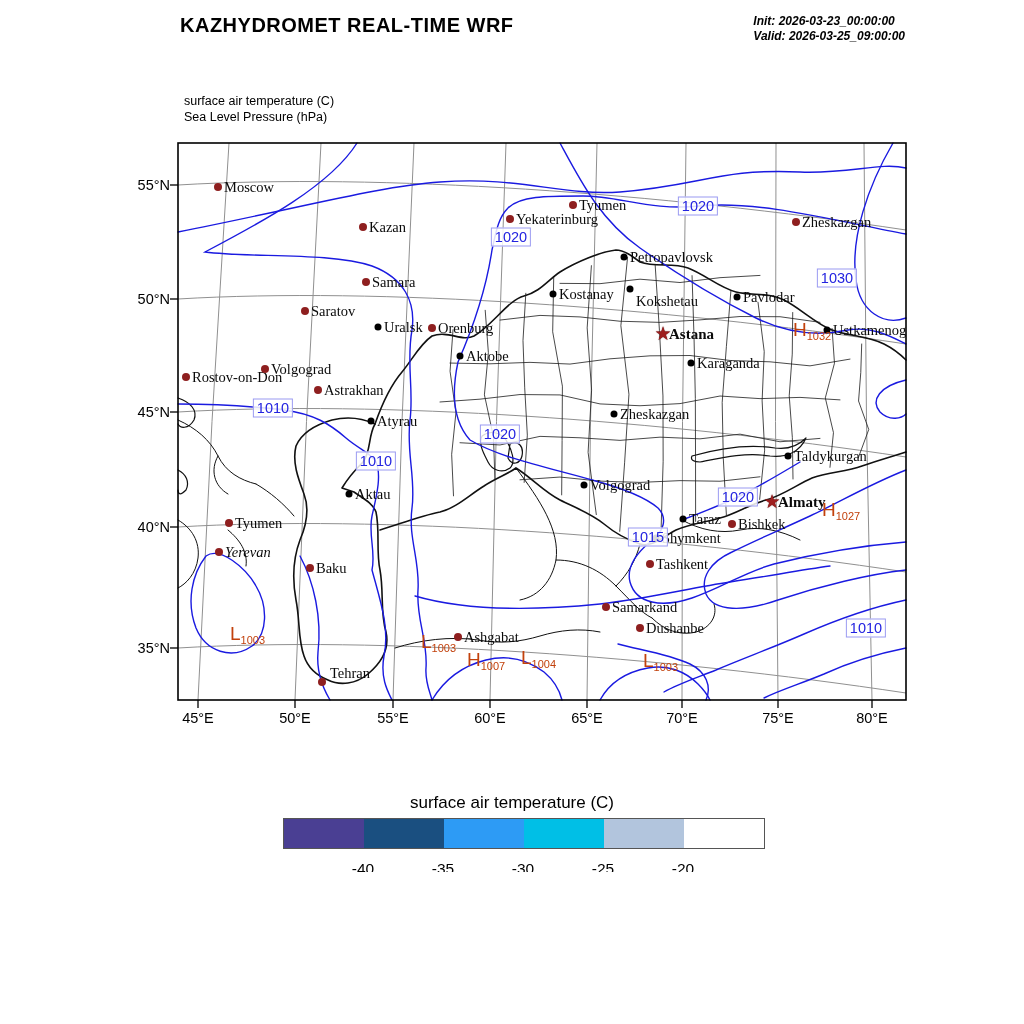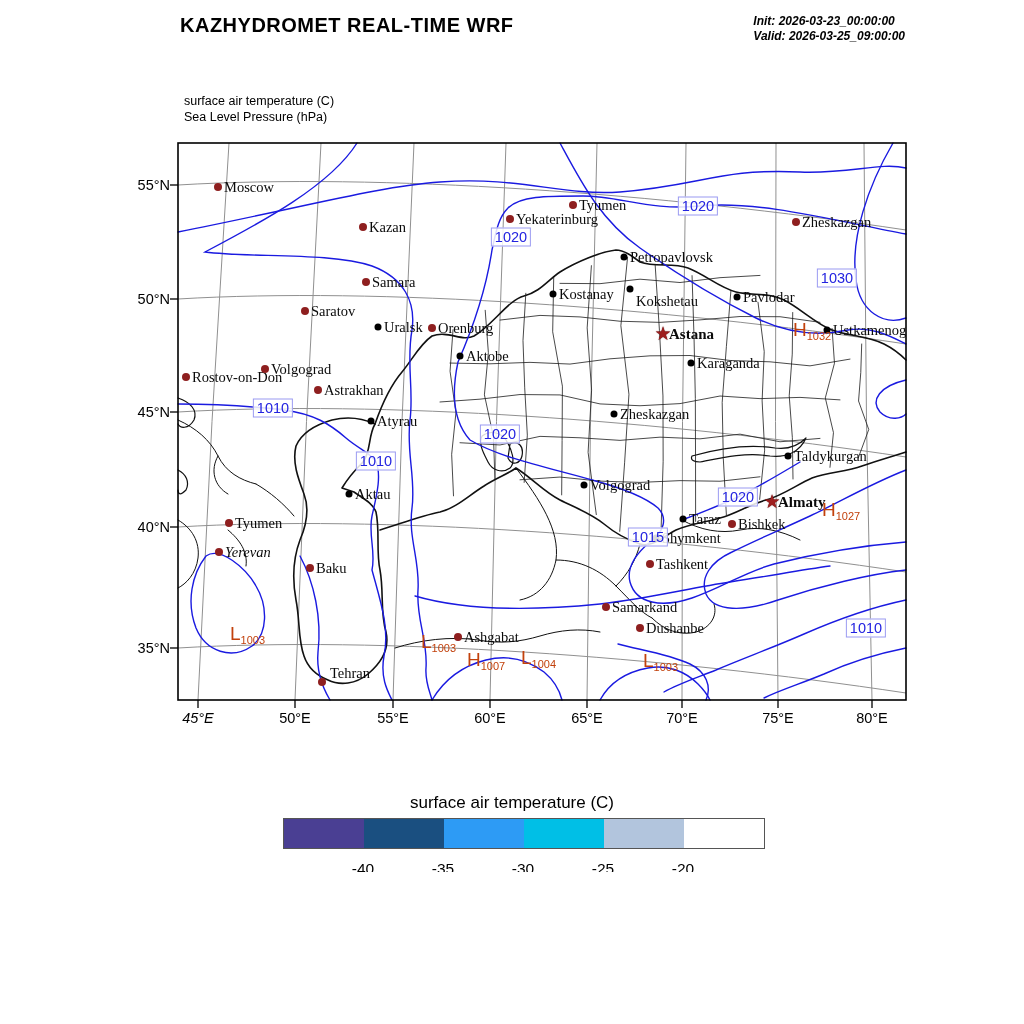--- a/index.html
+++ b/index.html
@@ -227,21 +227,21 @@
       <div class="hl" style="left: 615px; top: 190px;"><span>H</span><sub>1032</sub></div>
       <div class="hl" style="left: 644px; top: 370px;"><span>H</span><sub>1027</sub></div>
       <div class="hl" style="left: 52px; top: 494px;"><span>L</span><sub>1003</sub></div>
       <div class="hl" style="left: 243px; top: 502px;"><span>L</span><sub>1003</sub></div>
       <div class="hl" style="left: 289px; top: 520px;"><span>H</span><sub>1007</sub></div>
       <div class="hl" style="left: 343px; top: 518px;"><span>L</span><sub>1004</sub></div>
       <div class="hl" style="left: 465px; top: 521px;"><span>L</span><sub>1003</sub></div>
     </div>
 
   <div id="axis-labels">
-      <div class="abs axis-x" style="left: 198px; top: 710px; font-style: italic;">45°E</div>
+      <div class="abs axis-x" style="left: 198px; top: 710px;">45°E</div>
       <div class="abs axis-x" style="left: 295px; top: 710px;">50°E</div>
       <div class="abs axis-x" style="left: 393px; top: 710px;">55°E</div>
       <div class="abs axis-x" style="left: 490px; top: 710px;">60°E</div>
       <div class="abs axis-x" style="left: 587px; top: 710px;">65°E</div>
       <div class="abs axis-x" style="left: 682px; top: 710px;">70°E</div>
       <div class="abs axis-x" style="left: 778px; top: 710px;">75°E</div>
       <div class="abs axis-x" style="left: 872px; top: 710px;">80°E</div>
       <div class="abs axis-y" style="left: 170px; top: 185px;">55°N</div>
       <div class="abs axis-y" style="left: 170px; top: 299px;">50°N</div>
       <div class="abs axis-y" style="left: 170px; top: 412px;">45°N</div>

